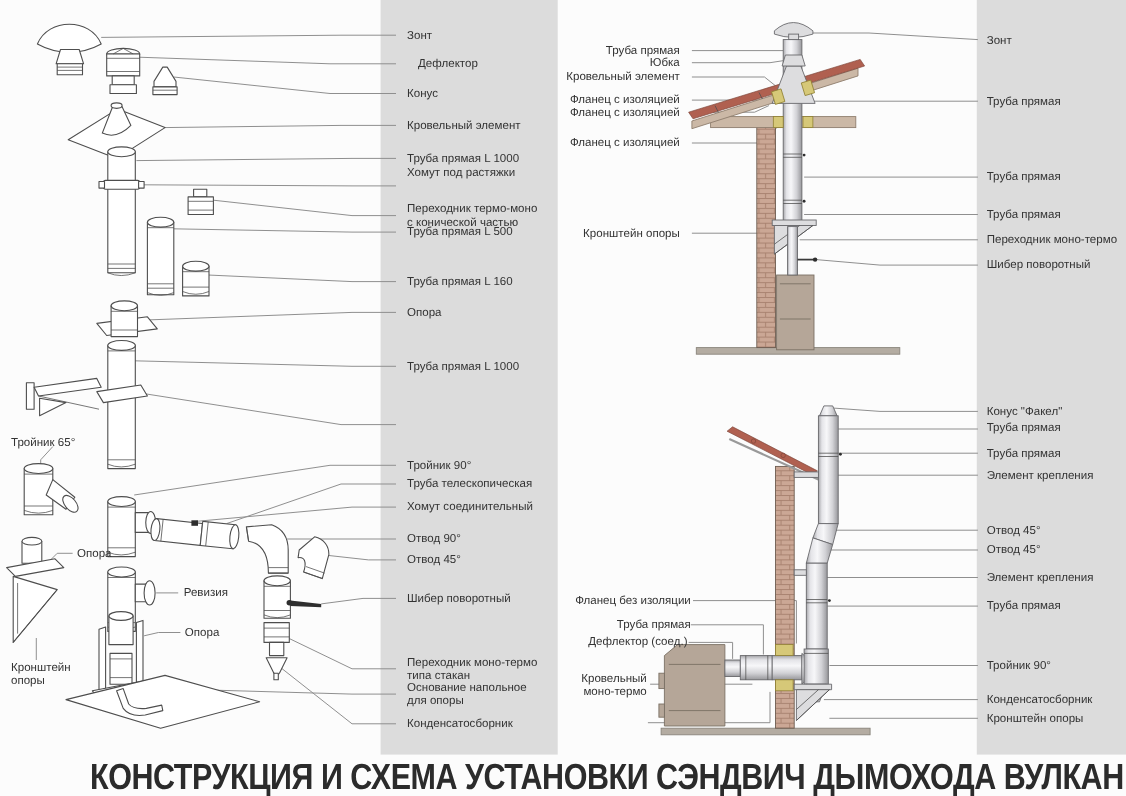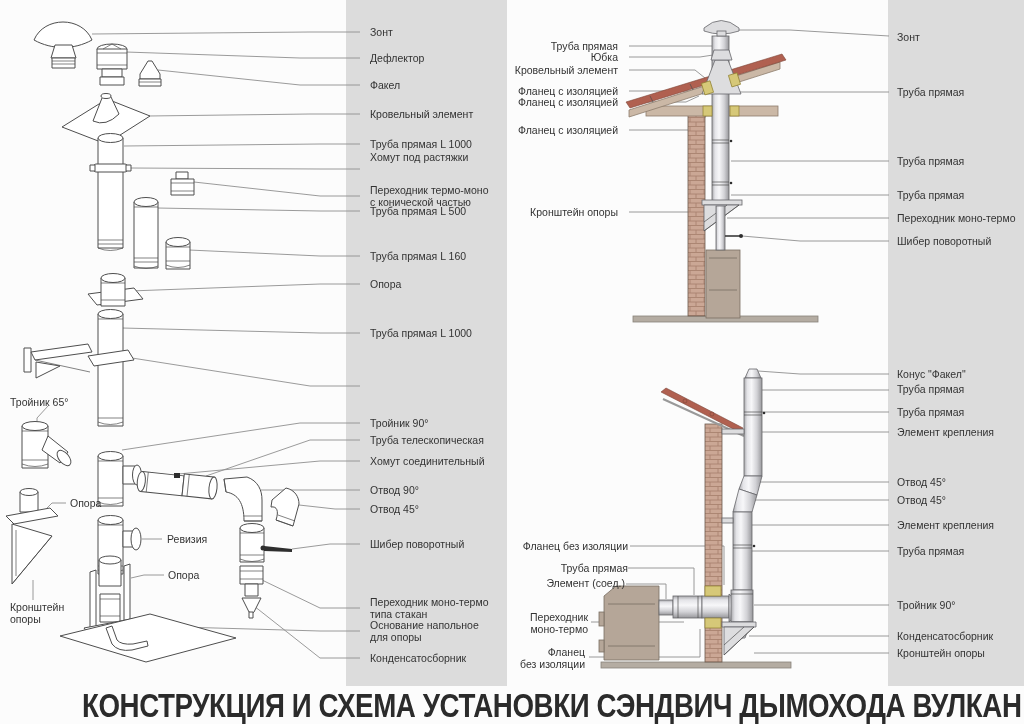--- a/index.html
+++ b/index.html
@@ -369,22 +369,22 @@
       <rect class="yf" x="705" y="618" width="16" height="10"></rect>
       <g>
         <polygon class="gr" points="722,622 756,622 756,627 722,627"></polygon>
         <polygon class="gr" points="724,627 724,655 754,627"></polygon>
         <path class="t" d="M724,655 L754,627 M724,645 L744,627"></path>
       </g>
     </g>
   </svg>
 
   <div class="lbl" style="left:370px;top:26px">Зонт</div>
-  <div class="lbl" style="left:370px;top:52px">Дефлектор</div>
-  <div class="lbl" style="left:370px;top:79px">Факел</div>
+  <div class="lbl" style="left:380px;top:52px">Дефлектор</div>
+  <div class="lbl" style="left:370px;top:79px">Конус</div>
   <div class="lbl" style="left:370px;top:108px">Кровельный элемент</div>
   <div class="lbl" style="left:370px;top:138px">Труба прямая L 1000</div>
   <div class="lbl" style="left:370px;top:151px">Хомут под растяжки</div>
   <div class="lbl" style="left:370px;top:184px">Переходник термо-моно
 с конической частью</div>
   <div class="lbl" style="left:370px;top:205px">Труба прямая L 500</div>
   <div class="lbl" style="left:370px;top:250px">Труба прямая L 160</div>
   <div class="lbl" style="left:370px;top:278px">Опора</div>
   <div class="lbl" style="left:370px;top:327px">Труба прямая L 1000</div>
   <div class="lbl" style="left:370px;top:417px">Тройник 90°</div>
@@ -416,25 +416,23 @@
 
   <div class="lbl" style="left:897px;top:31px">Зонт</div>
   <div class="lbl" style="left:897px;top:86px">Труба прямая</div>
   <div class="lbl" style="left:897px;top:155px">Труба прямая</div>
   <div class="lbl" style="left:897px;top:189px">Труба прямая</div>
   <div class="lbl" style="left:897px;top:212px">Переходник моно-термо</div>
   <div class="lbl" style="left:897px;top:235px">Шибер поворотный</div>
 
   <div class="lbl ralign" style="left:480px;top:540px;width:148px">Фланец без изоляции</div>
   <div class="lbl ralign" style="left:480px;top:562px;width:148px">Труба прямая</div>
-  <div class="lbl ralign" style="left:477px;top:577px;width:148px">Элемент (соед.)</div>
-  <div class="lbl ralign" style="left:440px;top:611px;width:148px">Переходник
+  <div class="lbl ralign" style="left:477px;top:577px;width:148px">Дефлектор (соед.)</div>
+  <div class="lbl ralign" style="left:440px;top:611px;width:148px">Кровельный
 моно-термо</div>
-  <div class="lbl ralign" style="left:437px;top:646px;width:148px">Фланец
-без изоляции</div>
 
   <div class="lbl" style="left:897px;top:368px">Конус "Факел"</div>
   <div class="lbl" style="left:897px;top:383px">Труба прямая</div>
   <div class="lbl" style="left:897px;top:406px">Труба прямая</div>
   <div class="lbl" style="left:897px;top:426px">Элемент крепления</div>
   <div class="lbl" style="left:897px;top:476px">Отвод 45°</div>
   <div class="lbl" style="left:897px;top:494px">Отвод 45°</div>
   <div class="lbl" style="left:897px;top:519px">Элемент крепления</div>
   <div class="lbl" style="left:897px;top:545px">Труба прямая</div>
   <div class="lbl" style="left:897px;top:599px">Тройник 90°</div>

